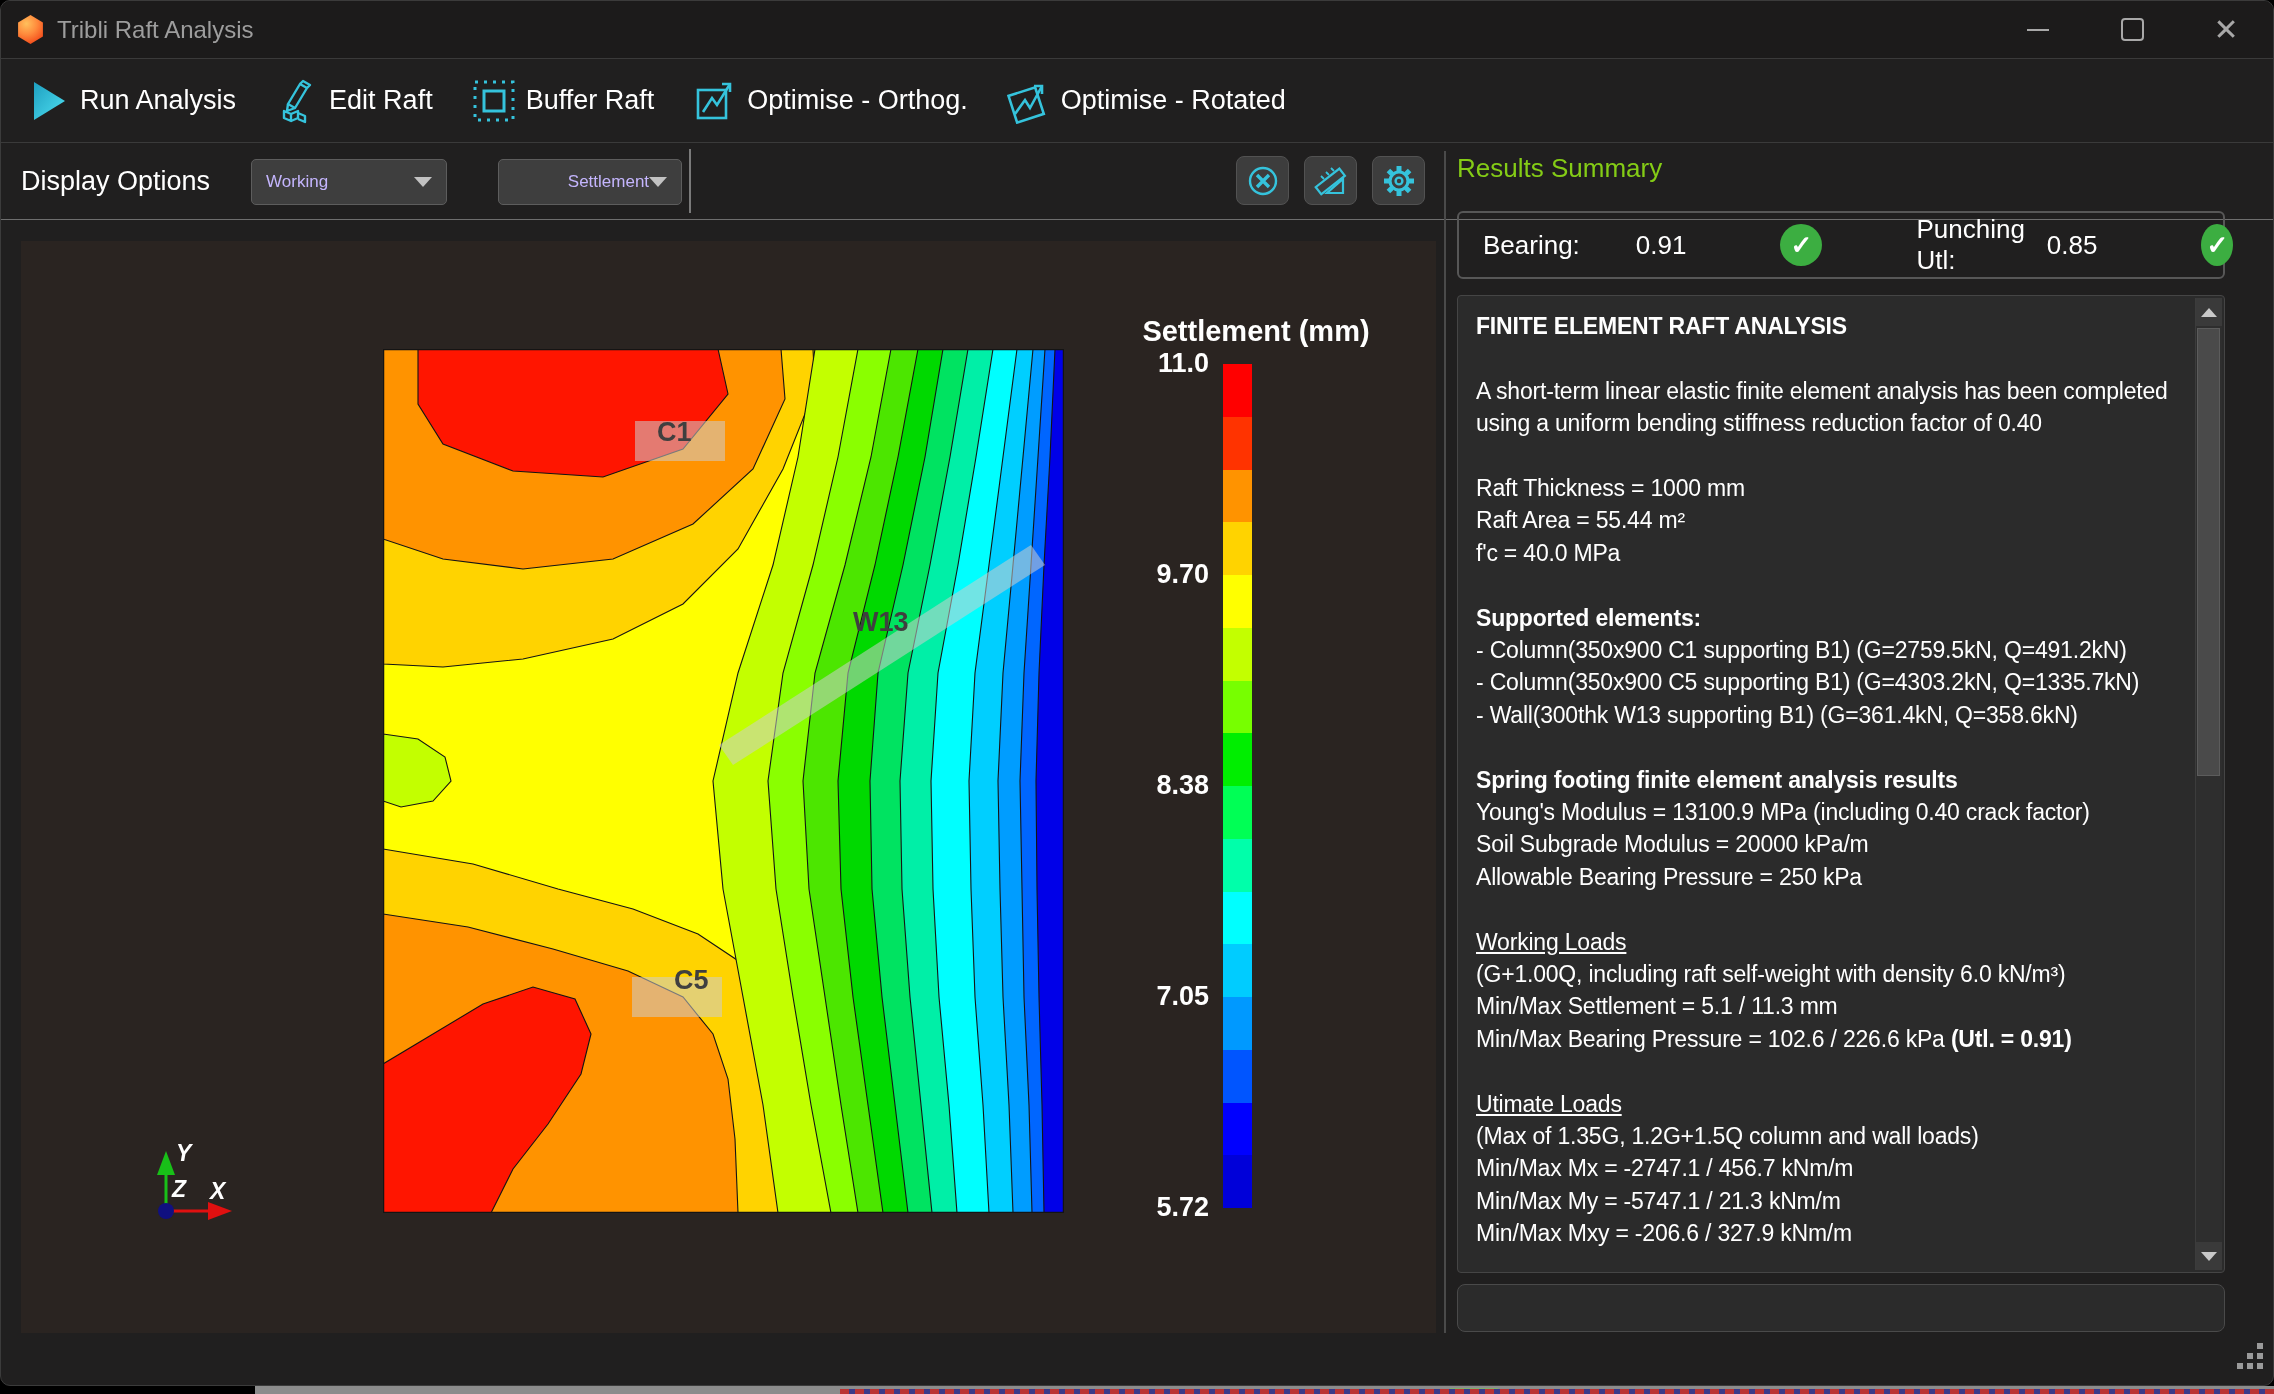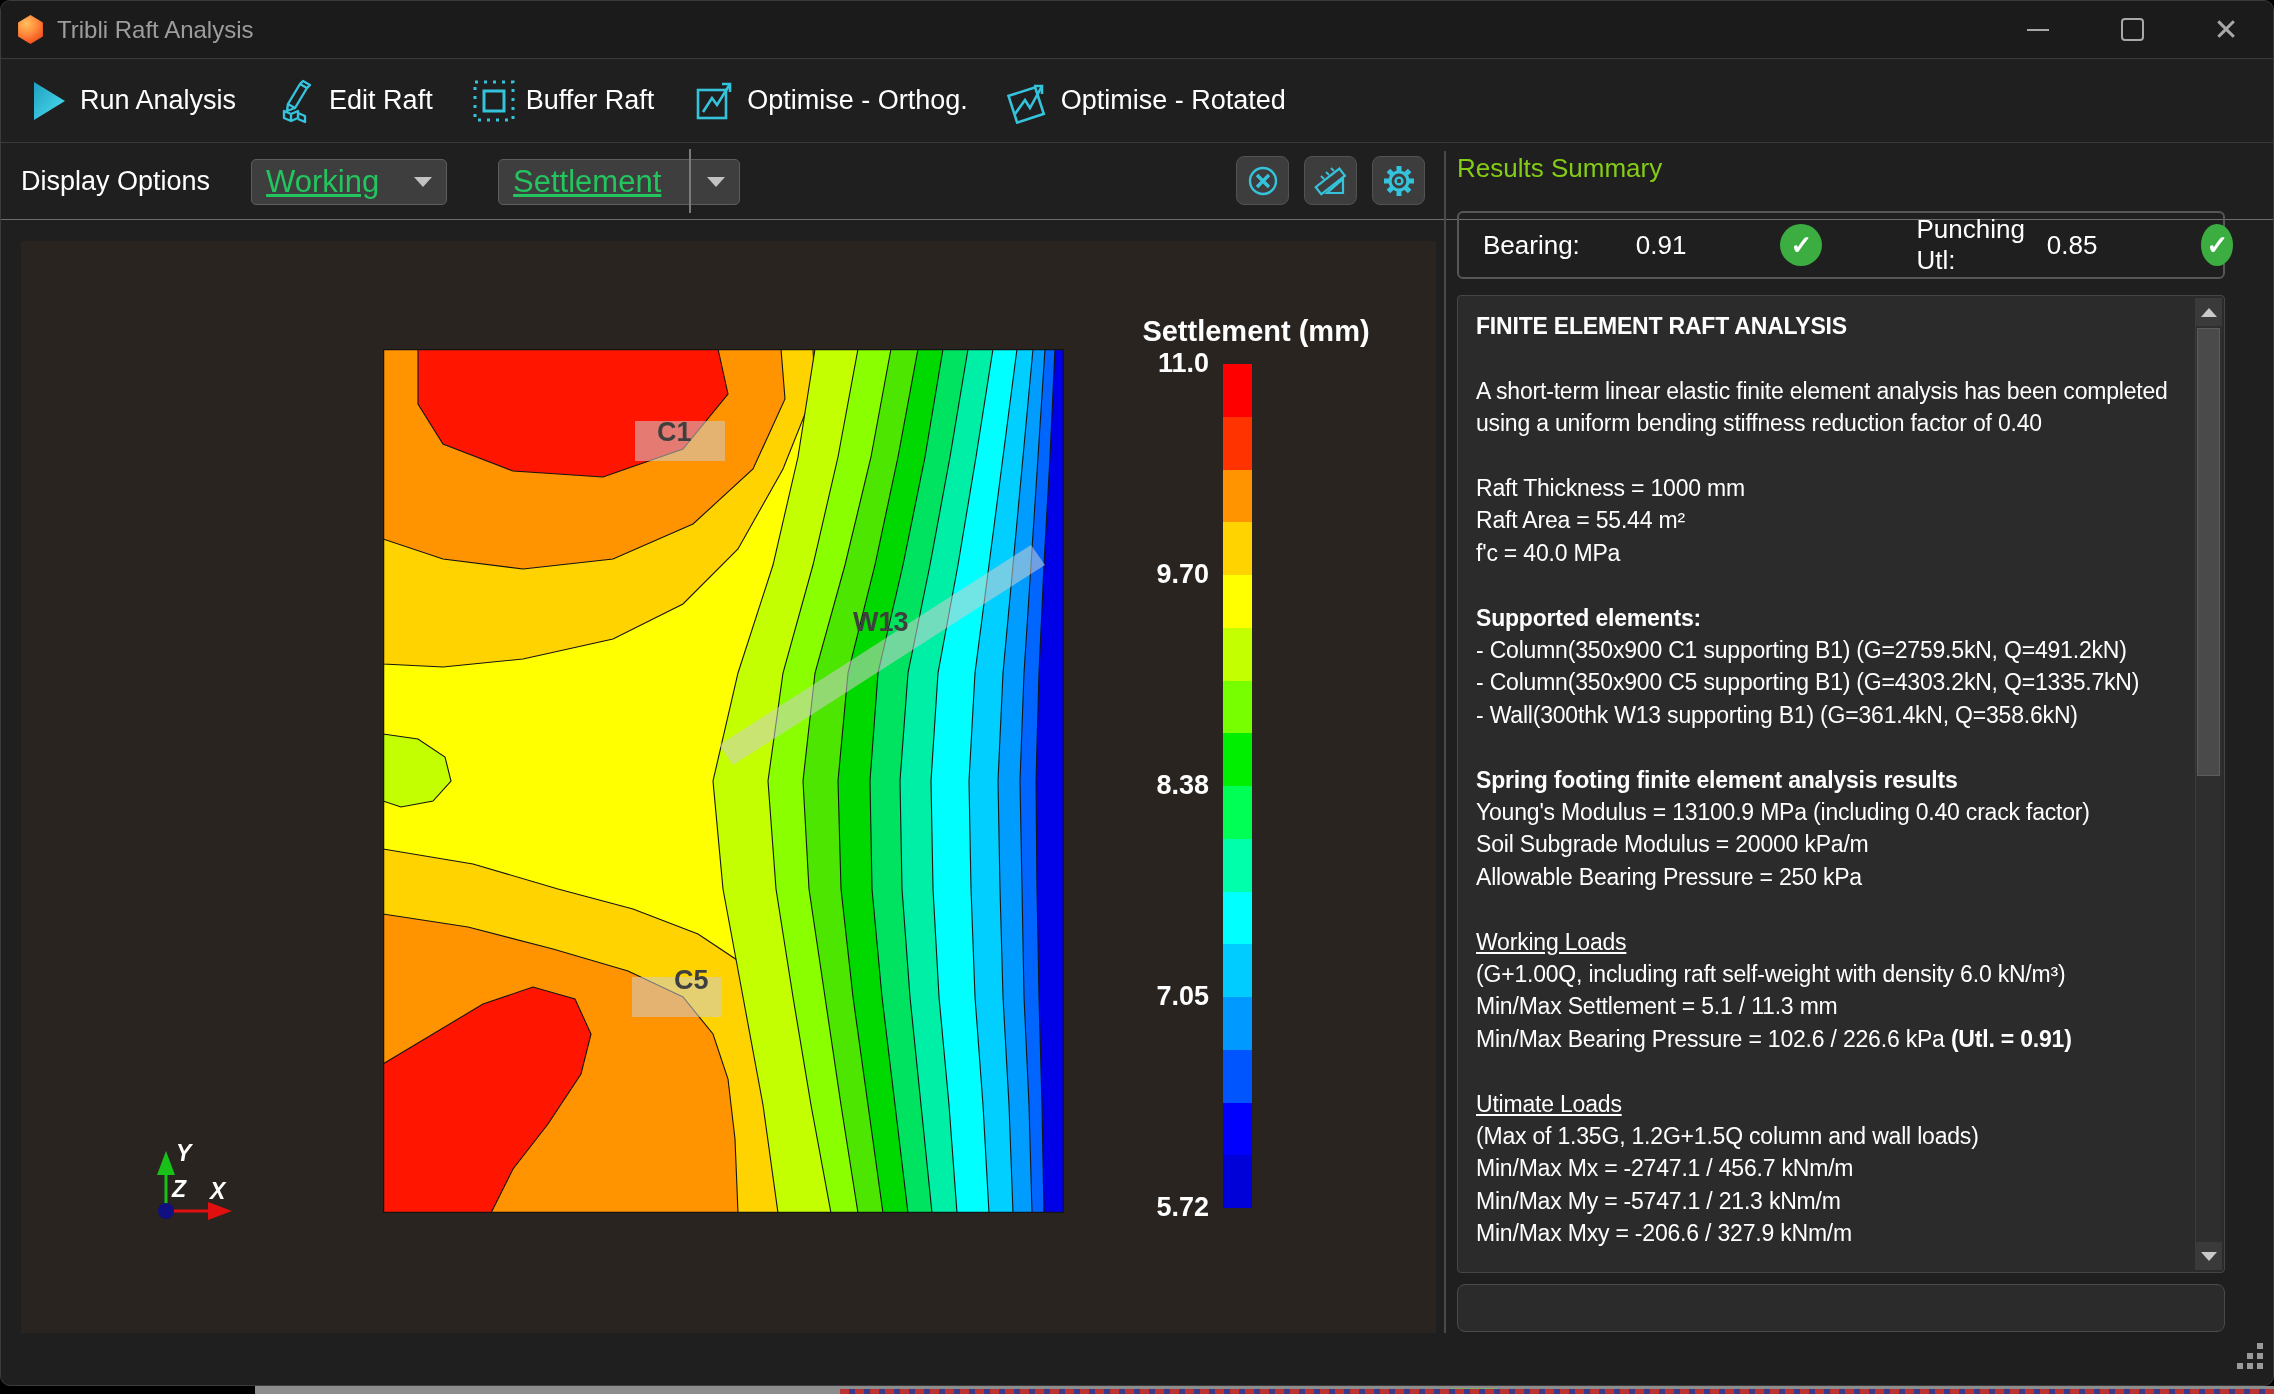--- a/index.html
+++ b/index.html
@@ -26,22 +26,22 @@
   .tb-item{display:flex;align-items:center;gap:9px;margin-right:38px;cursor:pointer;}
   .tb-item span.lbl{font-size:27px;color:#fff;}
   .tb-icon{width:46px;height:46px;flex:0 0 auto;}
   
   .dispbar{position:absolute;left:0;top:143px;right:0;height:75px;background:#201f1f;
            border-bottom:1px solid #6e6e6e;display:flex;align-items:center;gap:9px;}
   .disp-label{font-size:27px;margin-left:20px;}
   .dropdown{position:relative;height:46px;background:#3e3e3e;border:1px solid #5d5d5d;border-radius:5px;
             display:flex;align-items:center;padding:0 14px;box-sizing:border-box;cursor:pointer;}
   .dd1{width:196px;margin-left:32px;}
-  .dd2{width:242px;margin-left:42px;}
-  .dropdown .val{font-size:31px;color:#22c55e;flex:1;text-decoration:underline;}
+  .dd2{width:184px;margin-left:42px;text-align:right;}
+  .dropdown .val{font-size:17px;color:#c4b5fd;flex:1;}
   .caret{width:0;height:0;border-left:9px solid transparent;border-right:9px solid transparent;
          border-top:10px solid #c2c2c2;}
   .vdiv{position:absolute;top:148px;width:2px;height:64px;background:#7a7a7a;}
   .tool-btn{position:absolute;top:155px;width:51px;height:47px;background:#3d3d3d;border:1px solid #525252;
             border-radius:8px;display:flex;align-items:center;justify-content:center;cursor:pointer;}
   .panel-divider{position:absolute;left:1443px;top:150px;width:2px;height:1182px;background:#4a4a4a;}
   
   .plot-panel{position:absolute;left:20px;top:240px;width:1415px;height:1092px;background:#2a2421;}
   #contour{position:absolute;left:362px;top:108px;width:681px;height:864px;}
   .cb-title{position:absolute;left:1065px;top:74px;width:340px;text-align:center;

